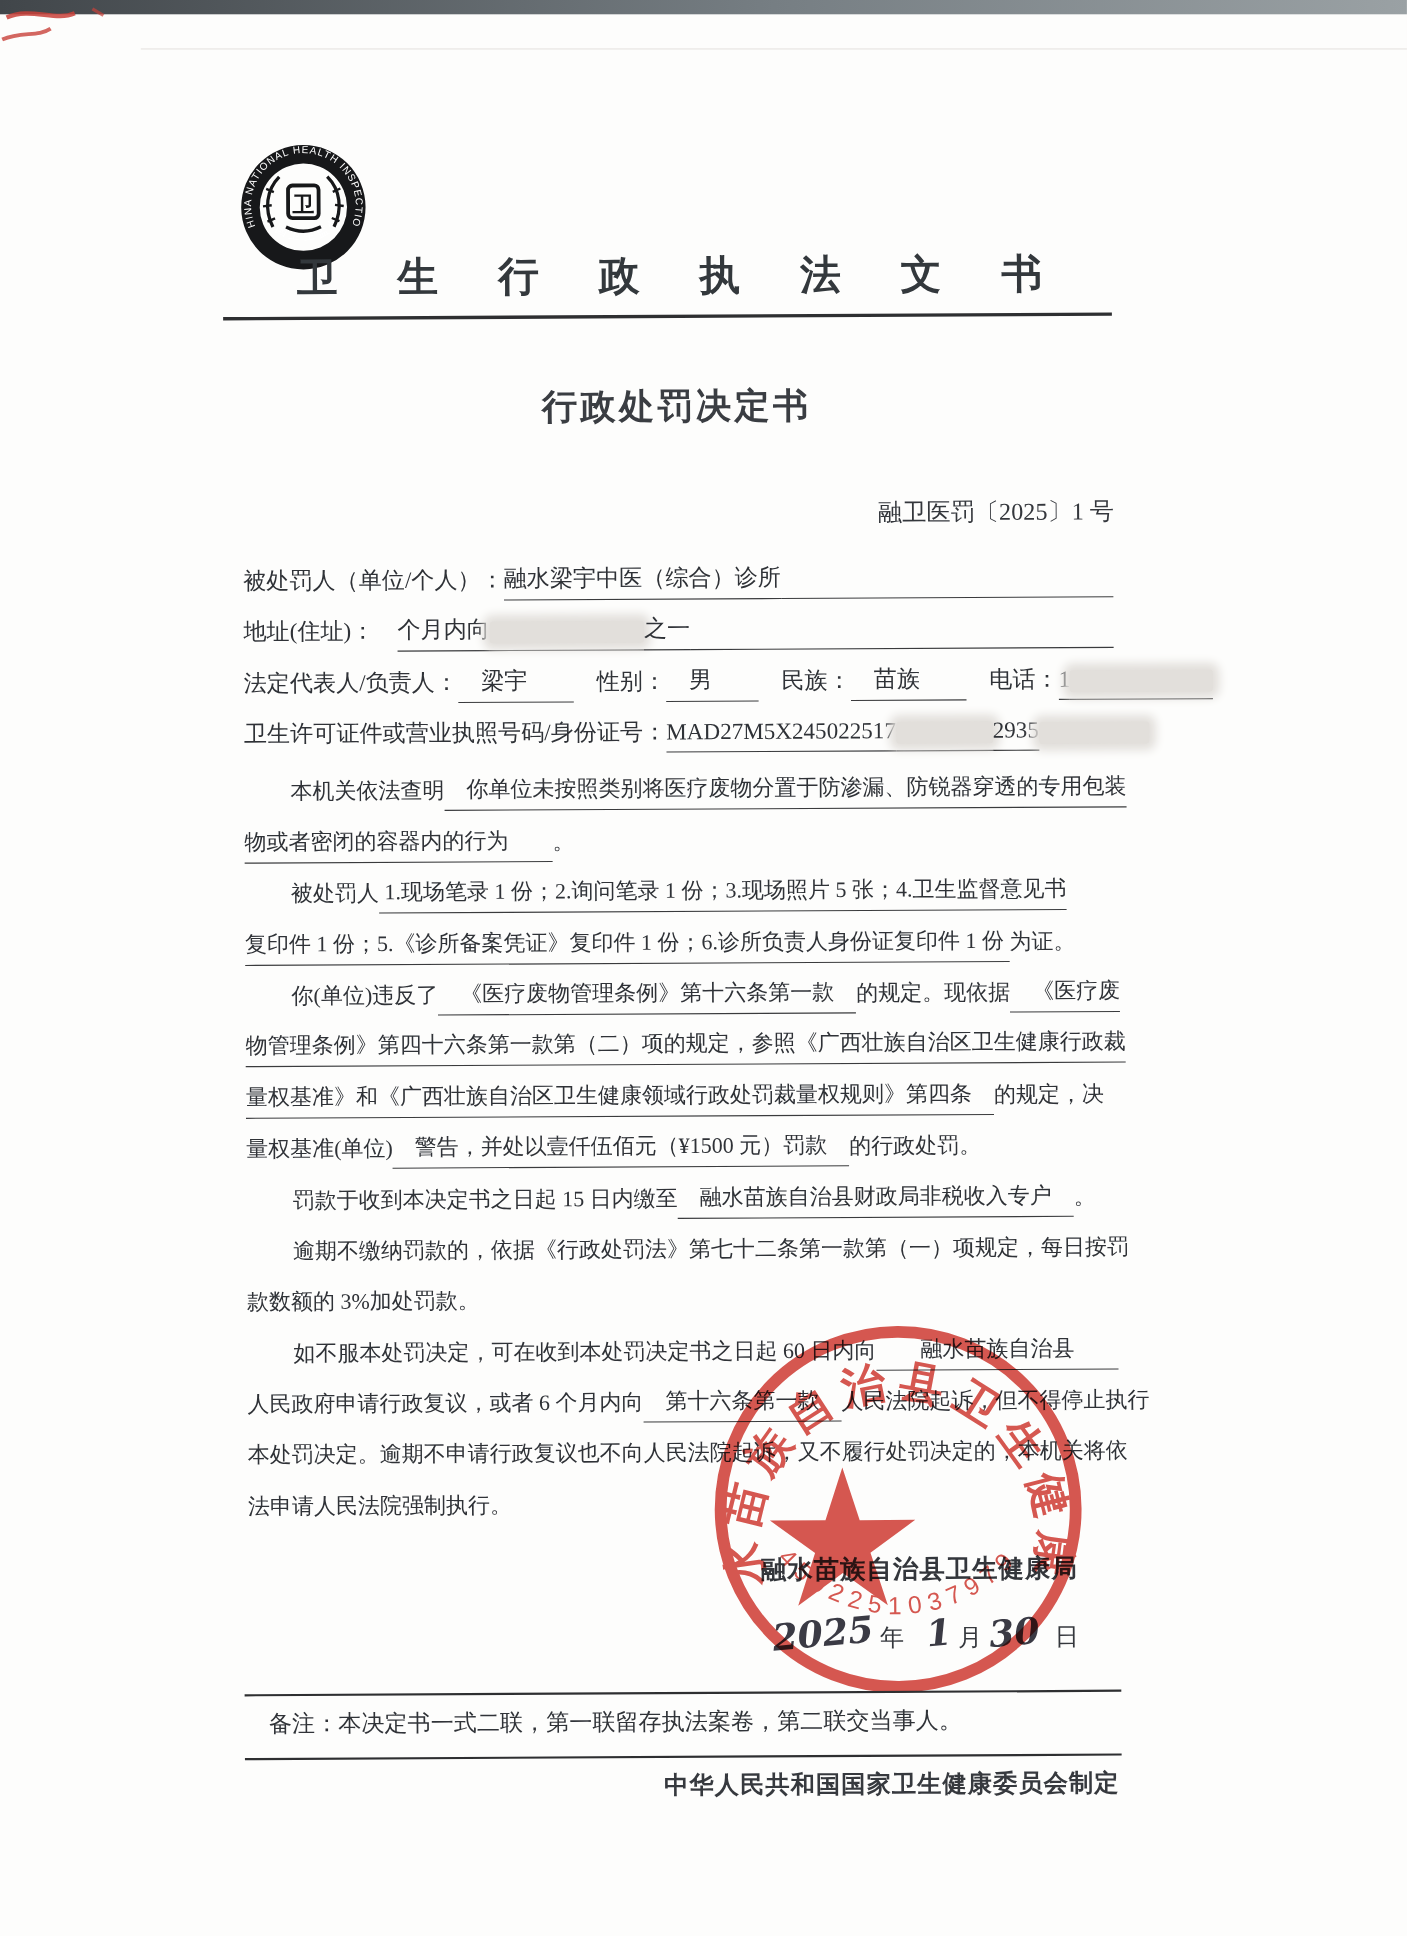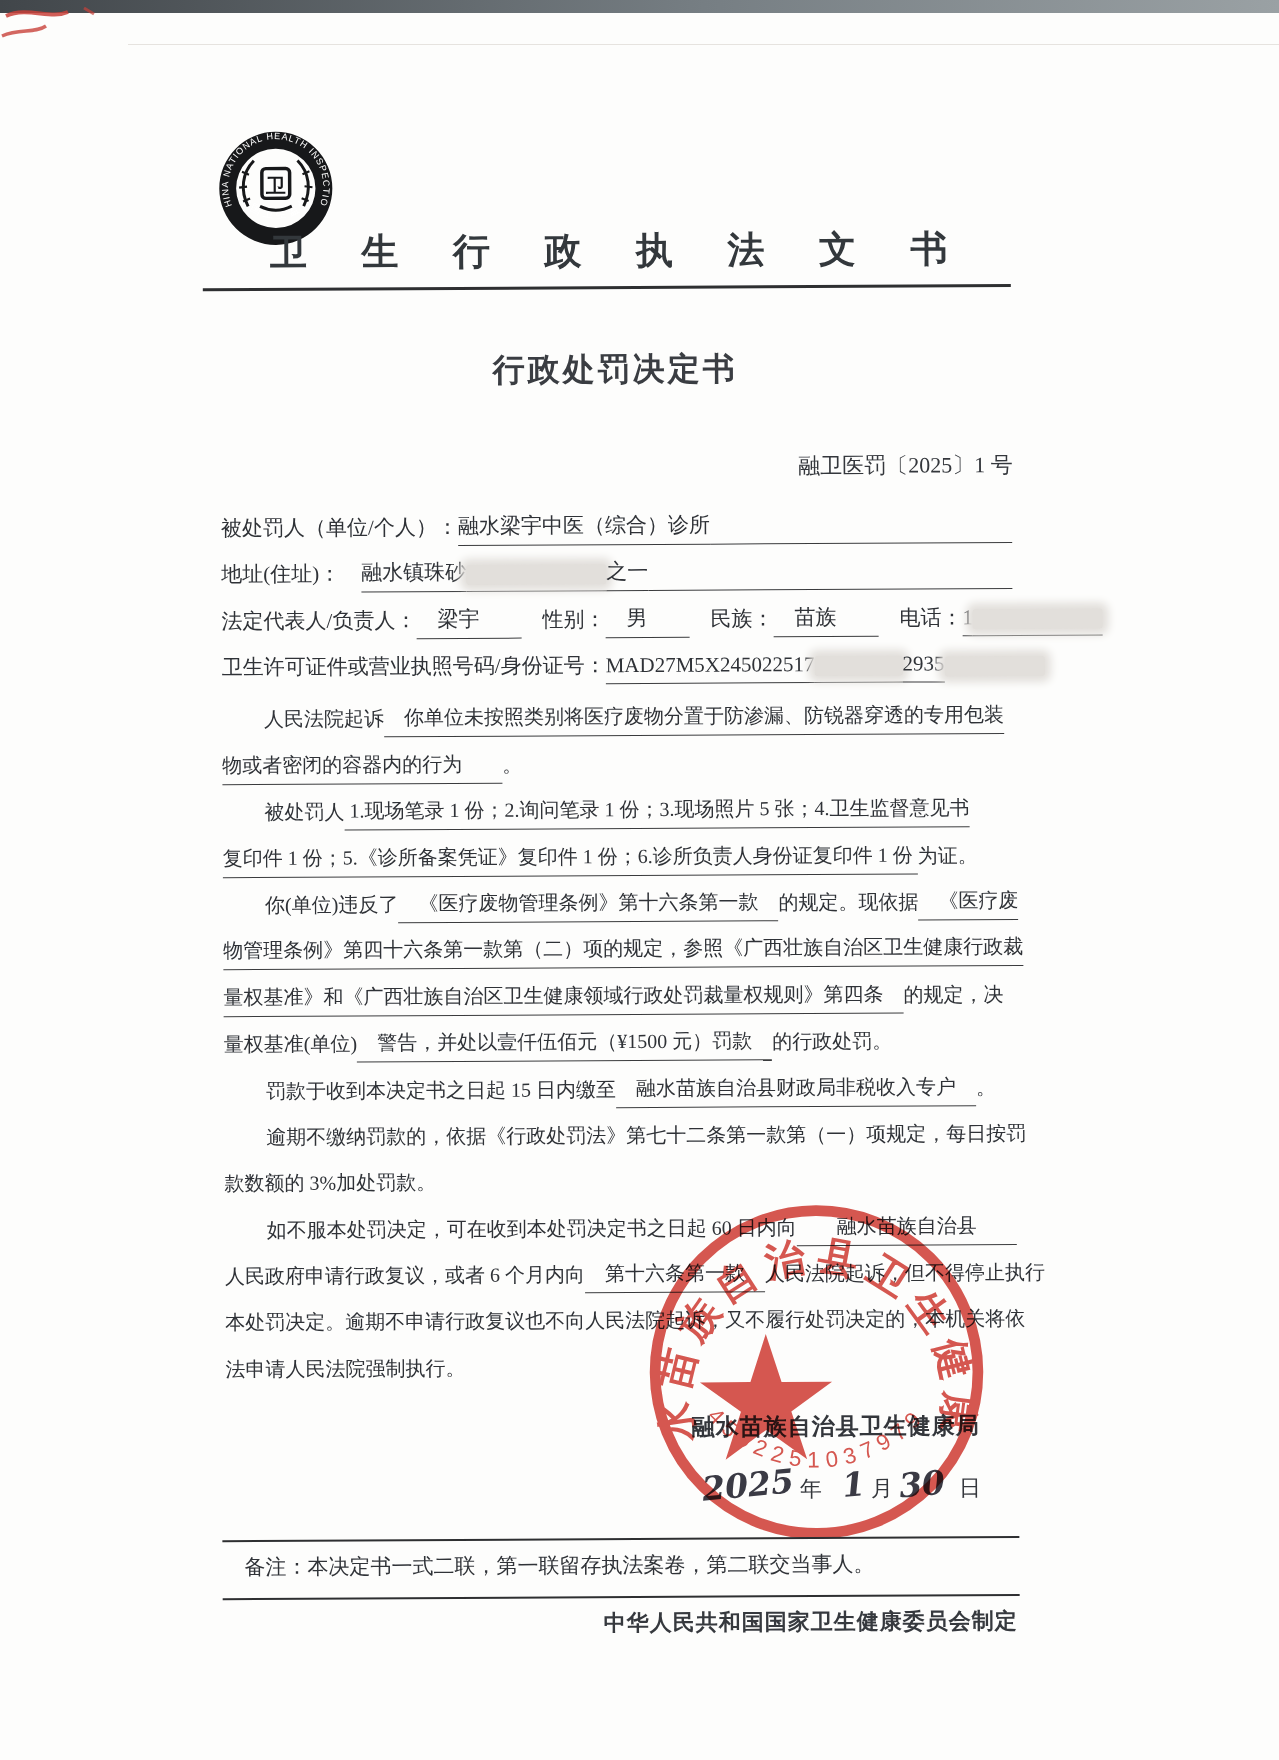--- a/index.html
+++ b/index.html
@@ -88,26 +88,26 @@
     </svg>
 
     <div class="abs letterhead">卫  生  行  政  执  法  文  书</div>
     <div class="rule" style="left:205px;top:286px;width:808px;height:2.6px"></div>
 
     <div class="abs doc-title">行政处罚决定书</div>
     <div class="abs doc-number">融卫医罚〔2025〕1 号</div>
 
     <div class="abs form-area" id="form-area">
         <div class="fline"><span class="">被处罚人（单位/个人）：</span><span class="u">融水梁宇中医（综合）诊所</span><span class="fill"></span></div>
-        <div class="fline"><span class="">地址(住址)：　</span><span class="u">融水镇珠砂</span><span class="u"><i class="blob" style="width: 140px;"></i></span><span class="u">之一</span><span class="fill"></span></div>
+        <div class="fline"><span class="">地址(住址)：　</span><span class="u">个月内向</span><span class="u"><i class="blob" style="width: 140px;"></i></span><span class="u">之一</span><span class="fill"></span></div>
         <div class="fline"><span class="">法定代表人/负责人：</span><span class="u">　梁宇　　</span><span class="">　性别：</span><span class="u">　男　　</span><span class="">　民族：</span><span class="u">　苗族　　</span><span class="">　电话：</span><span class="u">1</span><span class="u"><i class="blob" style="width: 130px;"></i></span><span class="fill"></span></div>
         <div class="fline"><span class="">卫生许可证件或营业执照号码/身份证号：</span><span class="u">MAD27M5X245022517</span><span class="u"><i class="blob" style="width: 88px;"></i></span><span class="u">2935</span><span class=""><i class="blob" style="width: 100px;"></i></span></div>
       </div>
     <div class="abs body-area" id="body-area">
-        <div class="bline ind"><span class="">人民法院起诉</span><span class="u">　你单位未按照类别将医疗废物分置于防渗漏、防锐器穿透的专用包装</span></div>
+        <div class="bline ind"><span class="">本机关依法查明</span><span class="u">　你单位未按照类别将医疗废物分置于防渗漏、防锐器穿透的专用包装</span></div>
         <div class="bline"><span class="u">物或者密闭的容器内的行为　　</span><span class="">。</span></div>
         <div class="bline ind"><span class="">被处罚人</span><span class="u"> 1.现场笔录 1 份；2.询问笔录 1 份；3.现场照片 5 张；4.卫生监督意见书</span></div>
         <div class="bline"><span class="u">复印件 1 份；5.《诊所备案凭证》复印件 1 份；6.诊所负责人身份证复印件 1 份 </span><span class="">为证。</span></div>
         <div class="bline ind"><span class="">你(单位)违反了</span><span class="u">　《医疗废物管理条例》第十六条第一款　</span><span class="">的规定。现依据</span><span class="u">　《医疗废</span></div>
         <div class="bline"><span class="u">物管理条例》第四十六条第一款第（二）项的规定，参照《广西壮族自治区卫生健康行政裁</span></div>
         <div class="bline"><span class="u">量权基准》和《广西壮族自治区卫生健康领域行政处罚裁量权规则》第四条　</span><span class="">的规定，决</span></div>
         <div class="bline"><span class="">量权基准(单位)</span><span class="u">　警告，并处以壹仟伍佰元（¥1500 元）罚款　</span><span class="">的行政处罚。</span></div>
         <div class="bline ind"><span class="">罚款于收到本决定书之日起 15 日内缴至</span><span class="u">　融水苗族自治县财政局非税收入专户　</span><span class="">。</span></div>
         <div class="bline ind"><span class="">逾期不缴纳罚款的，依据《行政处罚法》第七十二条第一款第（一）项规定，每日按罚</span></div>
         <div class="bline"><span class="">款数额的 3%加处罚款。</span></div>

